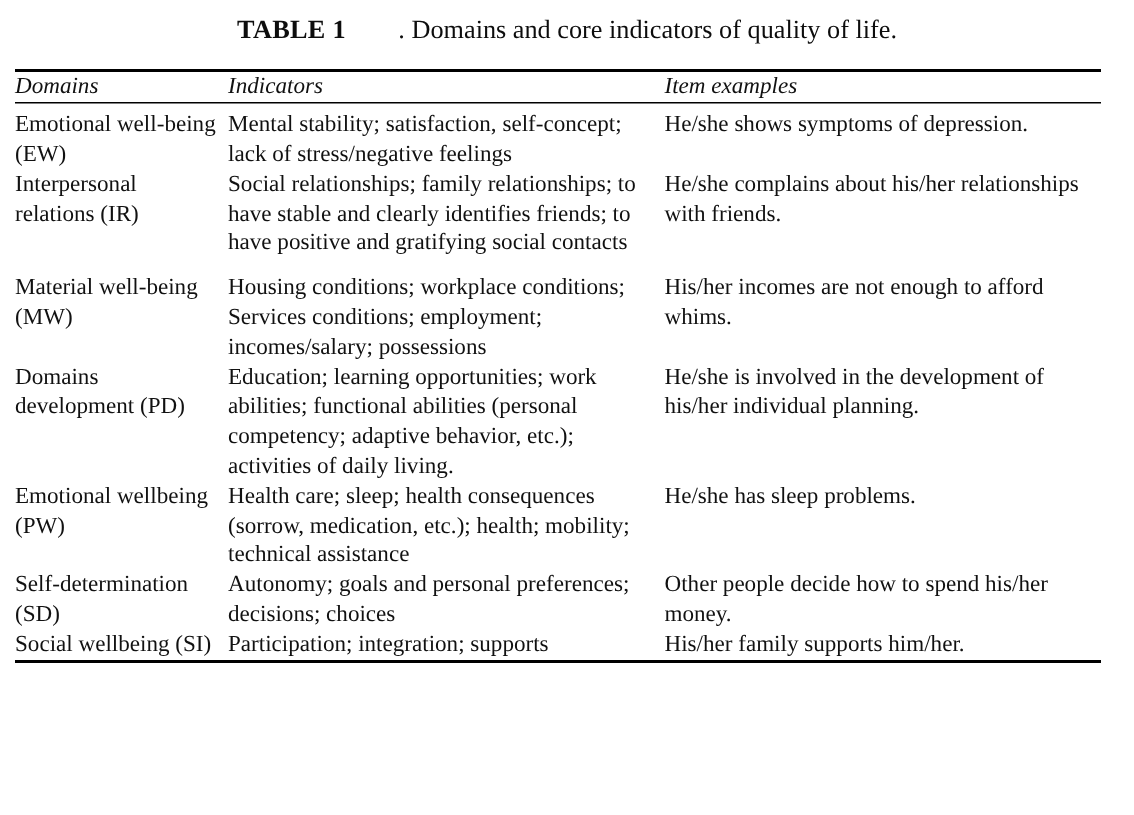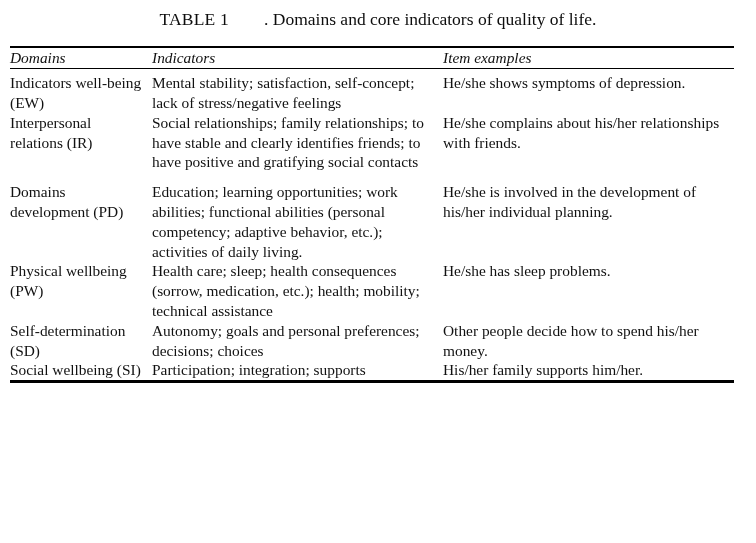--- a/index.html
+++ b/index.html
@@ -29,21 +29,21 @@
     left: 0;
     top: 8px;
     width: 756px;
     text-align: center;
     font-size: 17.5px;
     line-height: 22px;
     color: #0d0d0d;
     white-space: nowrap;
   }
   .caption .cap-label {
-    font-weight: normal;
+    font-weight: bold;
     letter-spacing: 0.2px;
     text-align: center;
   }
   .caption .cap-text {
     font-weight: normal;
     margin-left: 35px;
   }
 
   
   .table-wrap {
@@ -130,21 +130,21 @@
 
     <table class="qol">
       <colgroup>
         <col class="c-domain">
         <col class="c-indicator">
         <col class="c-item">
       </colgroup>
       <tbody>
         <tr class="first-row">
           <td>
-              <span class="cell-pad">Indicators well-being (EW)</span>
+              <span class="cell-pad">Emotional well-being (EW)</span>
             </td>
           <td>
               <span class="cell-pad">Mental stability; satisfaction, self-concept; lack of stress/negative feelings</span>
             </td>
           <td>
               <span class="cell-pad">He/she shows symptoms of depression.</span>
             </td>
         </tr>
         <tr class="gap-after">
           <td>
@@ -152,32 +152,43 @@
             </td>
           <td>
               <span class="cell-pad">Social relationships; family relationships; to have stable and clearly identifies friends; to have positive and gratifying social contacts</span>
             </td>
           <td>
               <span class="cell-pad">He/she complains about his/her relationships with friends.</span>
             </td>
         </tr>
         <tr>
           <td>
+              <span class="cell-pad">Material well-being (MW)</span>
+            </td>
+          <td>
+              <span class="cell-pad">Housing conditions; workplace conditions; Services conditions; employment; incomes/salary; possessions</span>
+            </td>
+          <td>
+              <span class="cell-pad">His/her incomes are not enough to afford whims.</span>
+            </td>
+        </tr>
+        <tr>
+          <td>
               <span class="cell-pad">Domains development (PD)</span>
             </td>
           <td>
               <span class="cell-pad">Education; learning opportunities; work abilities; functional abilities (personal competency; adaptive behavior, etc.); activities of daily living.</span>
             </td>
           <td>
               <span class="cell-pad">He/she is involved in the development of his/her individual planning.</span>
             </td>
         </tr>
         <tr>
           <td>
-              <span class="cell-pad">Physical wellbeing (PW)</span>
+              <span class="cell-pad">Emotional wellbeing (PW)</span>
             </td>
           <td>
               <span class="cell-pad">Health care; sleep; health consequences (sorrow, medication, etc.); health; mobility; technical assistance</span>
             </td>
           <td>
               <span class="cell-pad">He/she has sleep problems.</span>
             </td>
         </tr>
         <tr>
           <td>

